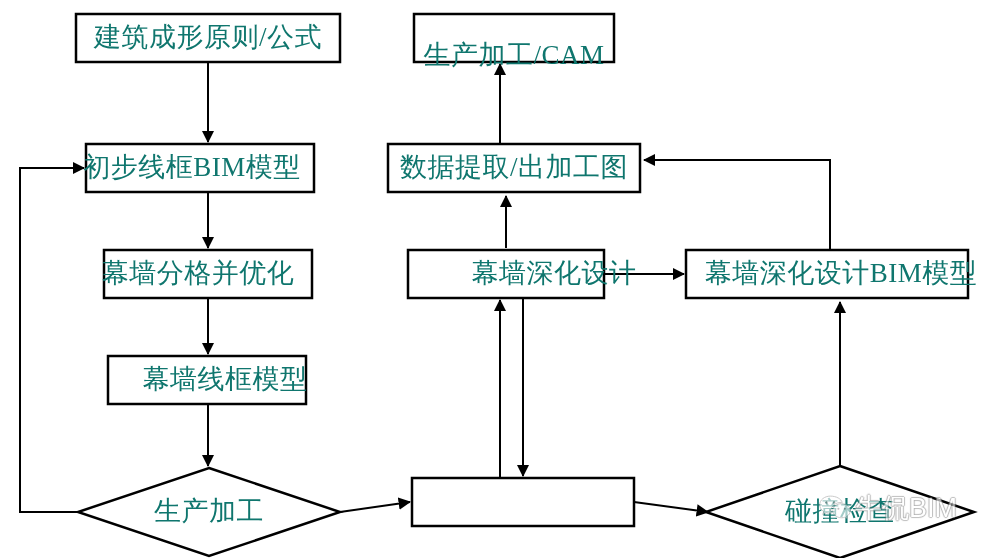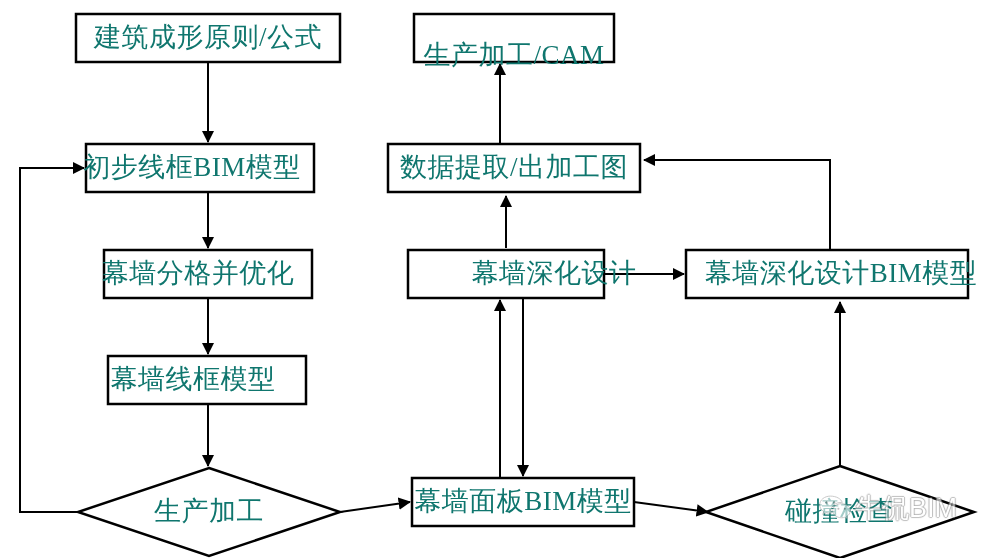--- a/index.html
+++ b/index.html
@@ -121,23 +121,22 @@
     </g>
   </svg>
 
   <div class="node-label" style="left:76px;top:14px;width:264px;height:48px;">建筑成形原则/公式</div>
   <div class="node-label" style="left:414px;top:32px;width:200px;height:48px;">生产加工/CAM</div>
   <div class="node-label" style="left:86px;top:144px;width:212px;height:48px;">初步线框BIM模型</div>
   <div class="node-label" style="left:388px;top:144px;width:252px;height:48px;">数据提取/出加工图</div>
   <div class="node-label" style="left:104px;top:250px;width:188px;height:48px;">幕墙分格并优化</div>
   <div class="node-label" style="left:408px;top:250px;width:196px;height:48px;margin-left:48px;">幕墙深化设计</div>
   <div class="node-label" style="left:686px;top:250px;width:310px;height:48px;">幕墙深化设计BIM模型</div>
-  <div class="node-label" style="left:92px;top:356px;width:202px;height:48px;">幕墙线框模型</div>
+  <div class="node-label" style="left:124px;top:356px;width:202px;height:48px;">幕墙线框模型</div>
   <div class="node-label" style="left:78px;top:488px;width:262px;height:48px;">生产加工</div>
-  <div class="node-label" style="left:412px;top:478px;width:222px;height:48px;">幕墙面板BIM模型</div>
   <div class="node-label" style="left:706px;top:488px;width:268px;height:48px;">碰撞检查</div>
 
   <div class="watermark" style="left:818px;top:490px;">
     <svg class="watermark-logo" viewBox="0 0 40 34" xmlns="http://www.w3.org/2000/svg">
       <g fill="#ffffff" stroke="#9a9a9a" stroke-width="1">
         <path d="M14.5 3C7.6 3 2 7.6 2 13.2c0 3.2 1.8 6.1 4.7 8L5.6 24.6l4-2.1c1.5.4 3.1.7 4.9.7.4 0 .8 0 1.2-.1-.3-.9-.5-1.8-.5-2.8 0-5.5 5.4-9.9 12.1-9.9.4 0 .8 0 1.2.1C27.4 6.3 21.6 3 14.5 3z"></path>
         <path d="M38 20.2c0-4.6-4.6-8.3-10.3-8.3s-10.3 3.7-10.3 8.3 4.6 8.3 10.3 8.3c1.3 0 2.6-.2 3.8-.6l3.3 1.7-.9-2.8c2.5-1.5 4.1-3.9 4.1-6.6z"></path>
       </g>
       <circle cx="10" cy="10.5" r="1.4" fill="#9a9a9a"></circle>
       <circle cx="19" cy="10.5" r="1.4" fill="#9a9a9a"></circle>

